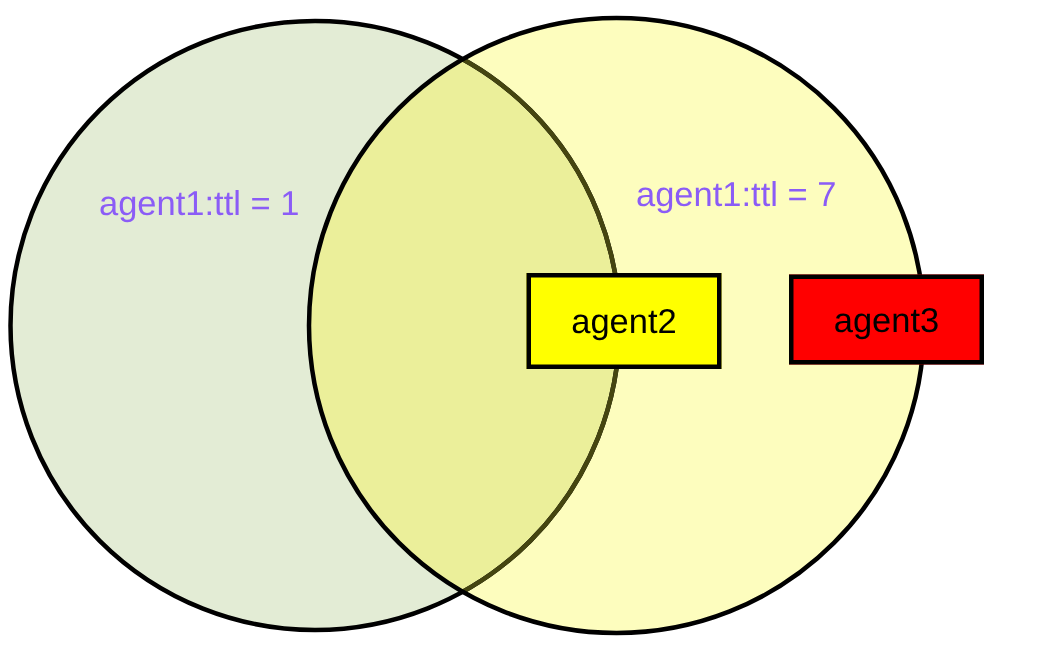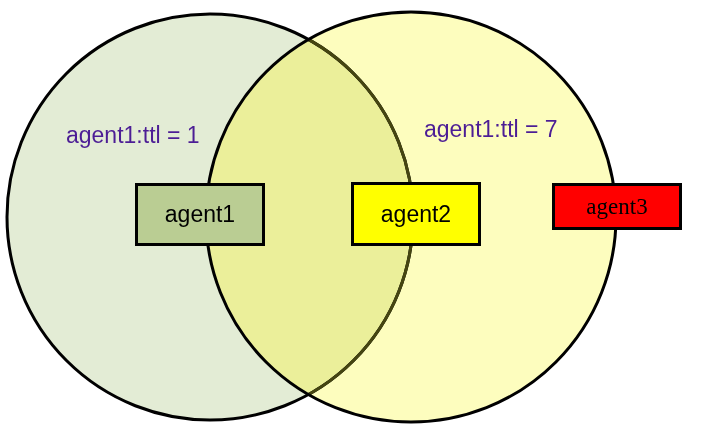--- a/index.html
+++ b/index.html
@@ -19,39 +19,39 @@
     position: absolute;
     left: 0;
     top: 0;
     width: 702px;
     height: 447px;
   }
   .circle-label {
     position: absolute;
     font-size: 23px;
     line-height: 26px;
-    color: #4c1d95;
+    color: #8b5cf6;
     white-space: nowrap;
   }
   .circle-label.left  { left: 66px;  top: 122px; }
   .circle-label.right { left: 424px; top: 116px; }
   .agent-box {
     position: absolute;
     box-sizing: border-box;
     border: 3px solid #000000;
     display: flex;
     align-items: center;
     justify-content: center;
     font-size: 23px;
     color: #000000;
     white-space: nowrap;
   }
   .agent-box.box1 { left: 135px; top: 183px; width: 130px; height: 63px; }
   .agent-box.box2 { left: 351px; top: 182px; width: 130px; height: 64px; }
-  .agent-box.box3 { left: 552px; top: 183px; width: 130px; height: 47px; font-family: Liberation Serif, serif; }
+  .agent-box.box3 { left: 526px; top: 183px; width: 130px; height: 60px; }
 </style>
 </head>
 <body>
 
 <div class="stage">
 
   <svg class="venn-svg" viewBox="0 0 702 447" xmlns="http://www.w3.org/2000/svg">
     <defs>
       <clipPath id="clip-left-circle">
           <circle cx="210" cy="217" r="203"></circle>
@@ -71,23 +71,20 @@
     <g clip-path="url(#clip-right-circle)">
       <circle cx="210" cy="217" r="203" fill="none" stroke-width="3" stroke="#454510"></circle>
     </g>
 
     <circle cx="411" cy="217" r="205" fill="none" stroke-width="3" stroke="#000000"></circle>
   </svg>
 
   <div class="circle-label left">agent1:ttl = 1</div>
   <div class="circle-label right">agent1:ttl = 7</div>
 
-  <div class="agent-box box1" style="background-color: rgb(186, 205, 147);">
-    <span>agent1</span>
-  </div>
   <div class="agent-box box2" style="background-color: rgb(255, 255, 0);">
     <span>agent2</span>
   </div>
   <div class="agent-box box3" style="background-color: rgb(255, 0, 0);">
     <span>agent3</span>
   </div>
 
 </div>
 
 </body></html>

